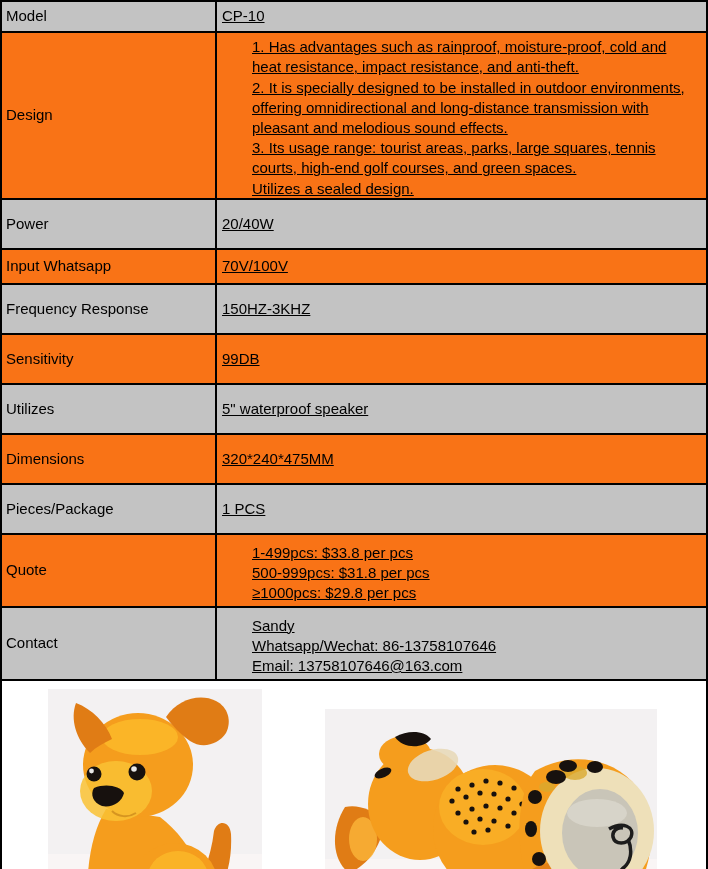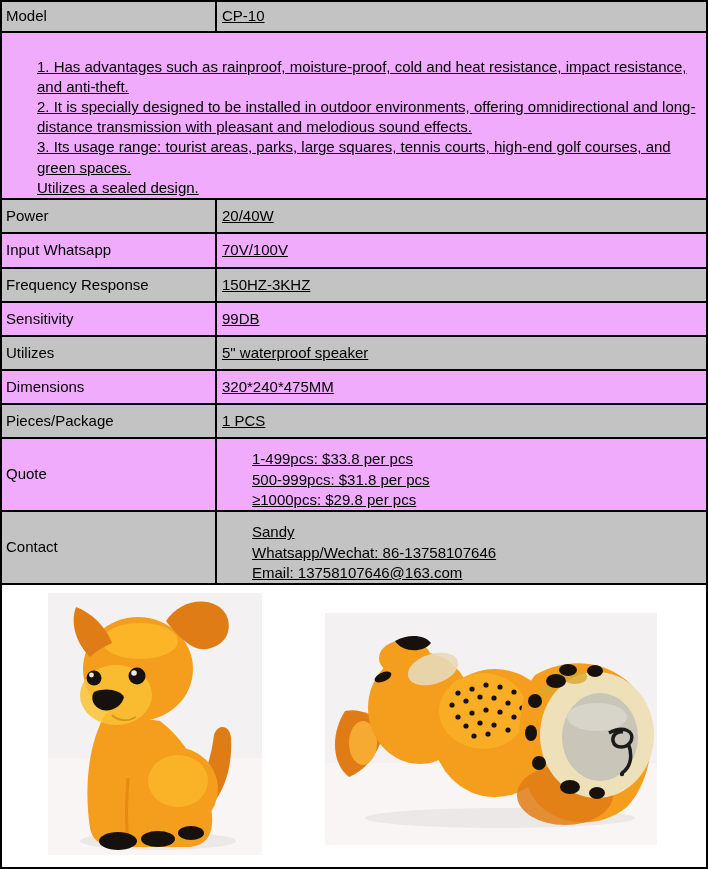--- a/index.html
+++ b/index.html
@@ -3,35 +3,35 @@
 <meta charset="utf-8">
 <style>
   html, body { margin:0; padding:0; }
   body {
     width:708px; height:869px; background:#ffffff; position:relative;
     font-family:"Liberation Sans", sans-serif; font-size:15px; color:#000;
   }
   * { box-sizing:border-box; }
   .sheet {
     position:absolute; left:0; top:0; width:708px; height:869px;
-    border:2px solid var(--table-border, #000); background:#f0abfc;
+    border:2px solid var(--table-border, #000); background:#f97316;
   }
   .row { display:flex; border-bottom:2px solid var(--table-border, #000); }
   .cell { overflow:hidden; }
   .label {
     width:215px; border-right:2px solid var(--table-border, #000);
     display:flex; align-items:center; padding-left:4px;
   }
   .value { flex:1; display:flex; align-items:center; padding:0 10px 0 5px;text-decoration:underline; }
   .shaded { background:var(--row-shade, #c3c3c3); }
   .txt { white-space:pre-line; line-height:20.2px; }
-  .multi .value { align-items:flex-end; padding-top:5px;padding-left:35px; }
+  .multi .value { align-items:center; padding-top:5px;padding-left:35px; }
   .h-model { height:31px; }
   .h-design { height:167px; }
-  .h-34 { height:34px; }
+  .h-34 { height:50px; }
   .h-35 { height:35px; }
   .h-quote { height:73px; }
   .h-contact { height:73px; }
   .photo-section {
     position:relative; height:282px; background:#fff; border-bottom:none;
   }
   .photo { position:absolute; }
   .photo svg { display:block; }
   
   .ph-bg   { fill:var(--photo-bg, #f3f1f2); }
@@ -61,20 +61,23 @@
   <div class="row shaded h-model">
     <div class="cell label">
         <span class="txt">Model</span>
       </div>
     <div class="cell value">
         <span class="txt">CP-10</span>
       </div>
   </div>
 
   <div class="row multi h-design">
+    <div class="cell label">
+        <span class="txt">Design</span>
+      </div>
     <div class="cell value">
         <span class="txt">1. Has advantages such as rainproof, moisture-proof, cold and heat resistance, impact resistance, and anti-theft.
 2. It is specially designed to be installed in outdoor environments, offering omnidirectional and long-distance transmission with pleasant and melodious sound effects.
 3. Its usage range: tourist areas, parks, large squares, tennis courts, high-end golf courses, and green spaces.
 Utilizes a sealed design.</span>
       </div>
   </div>
 
   <div class="row shaded h-34">
     <div class="cell label">

